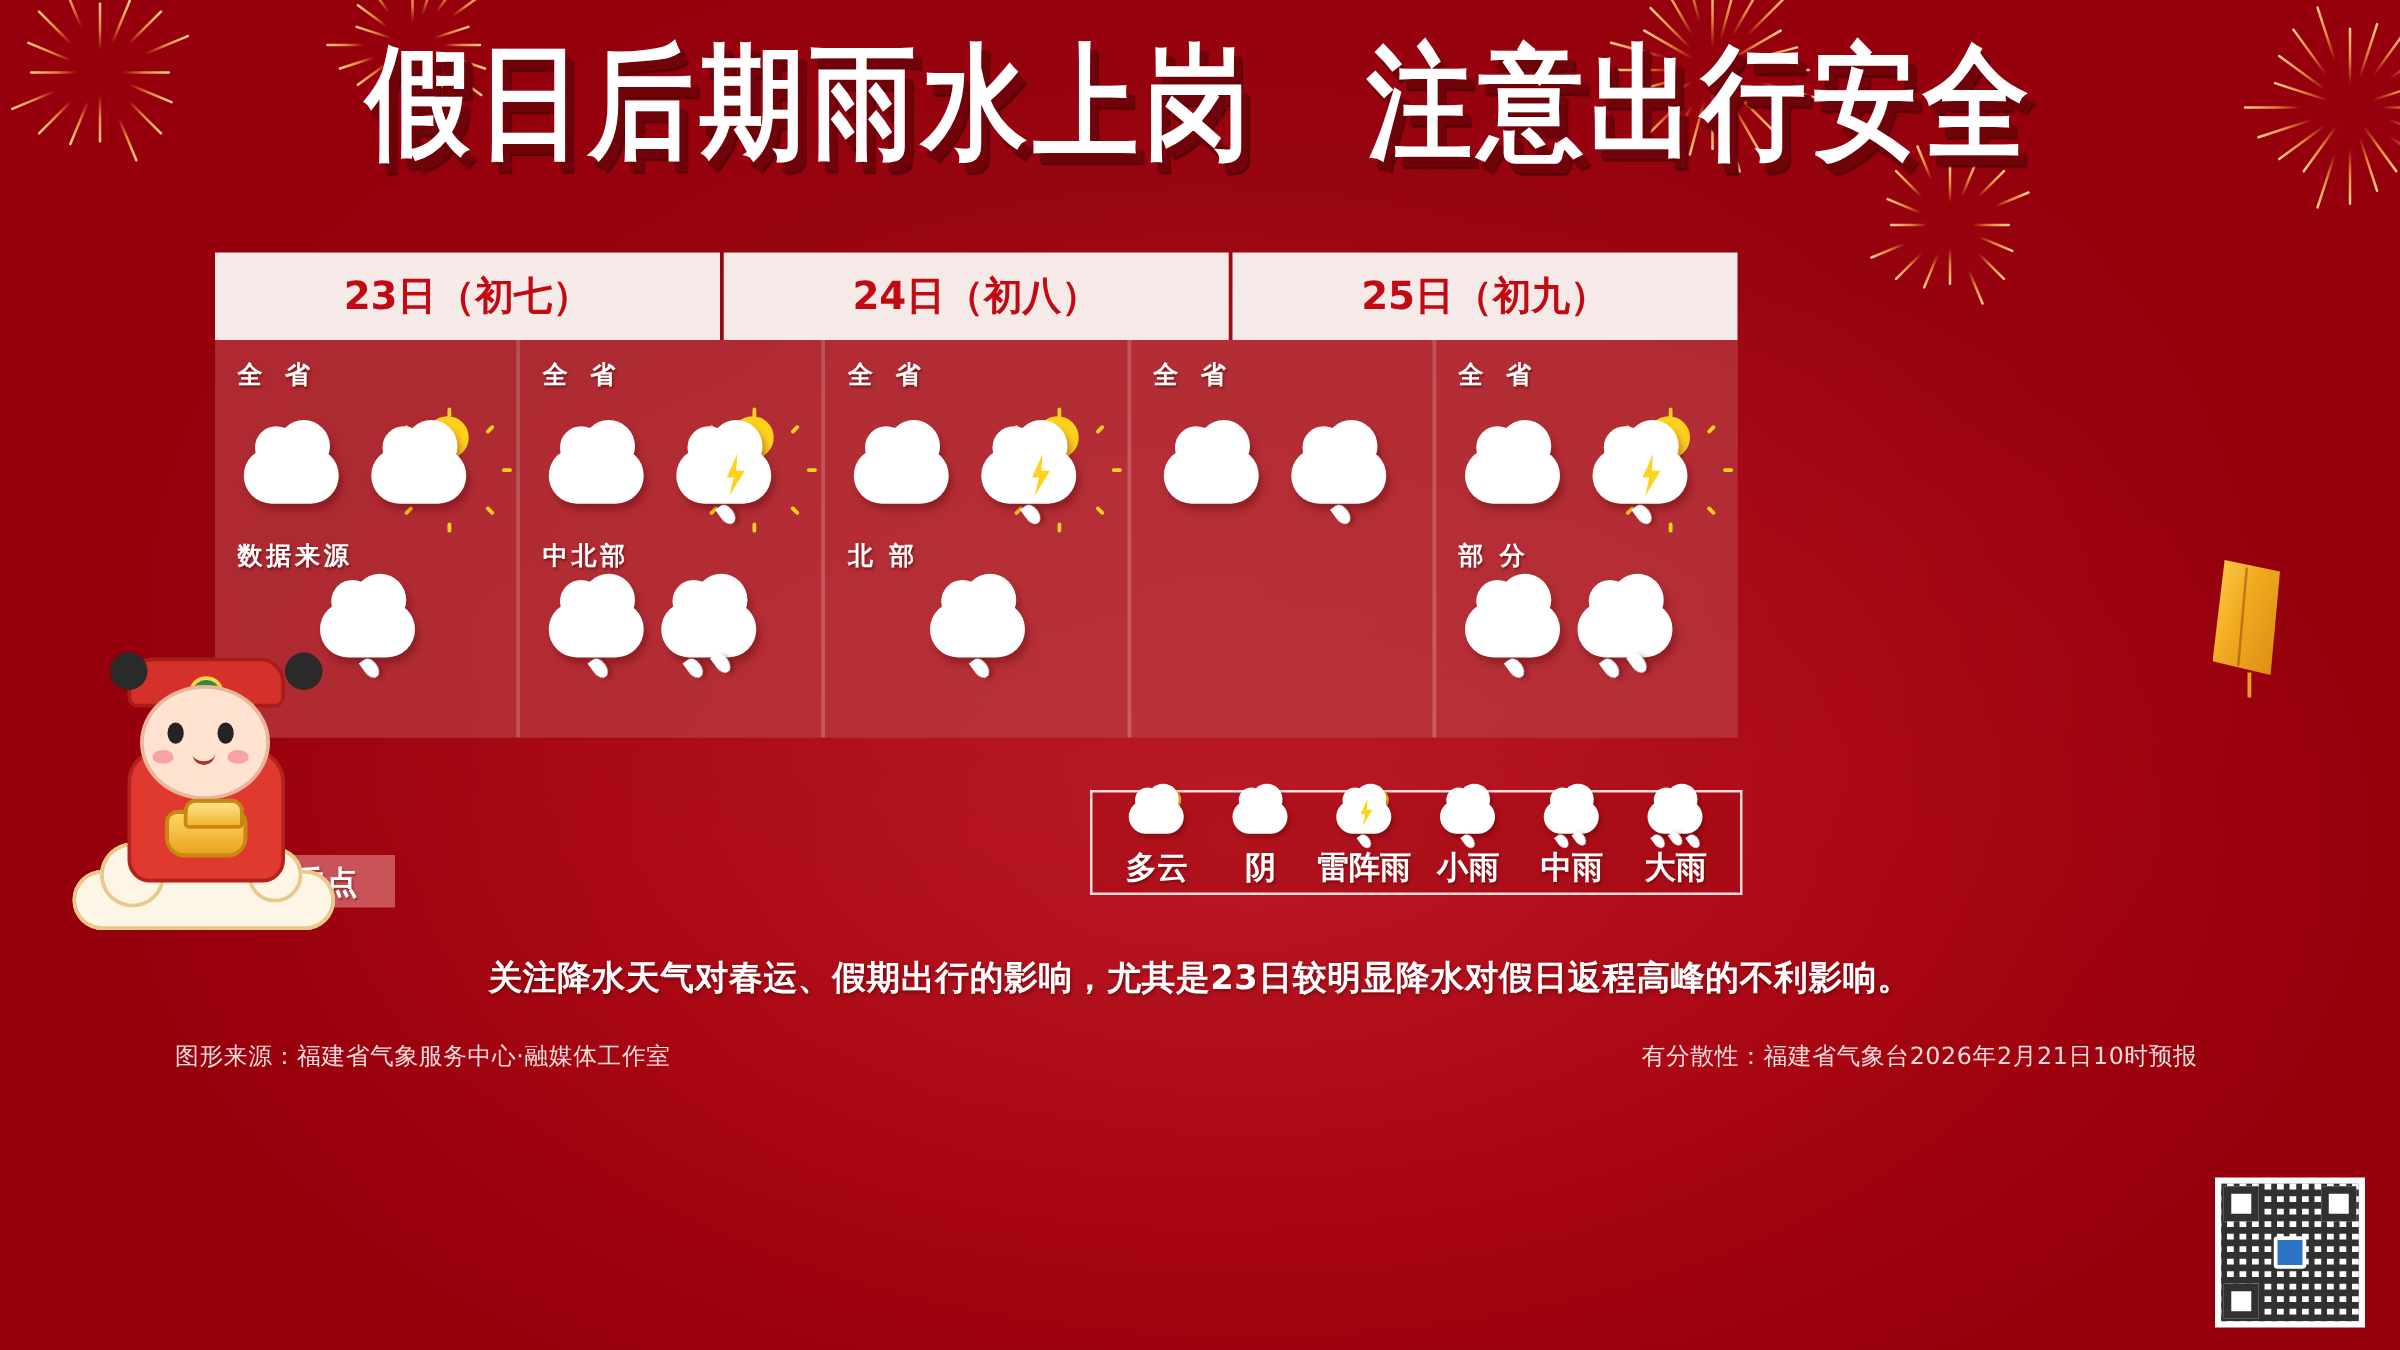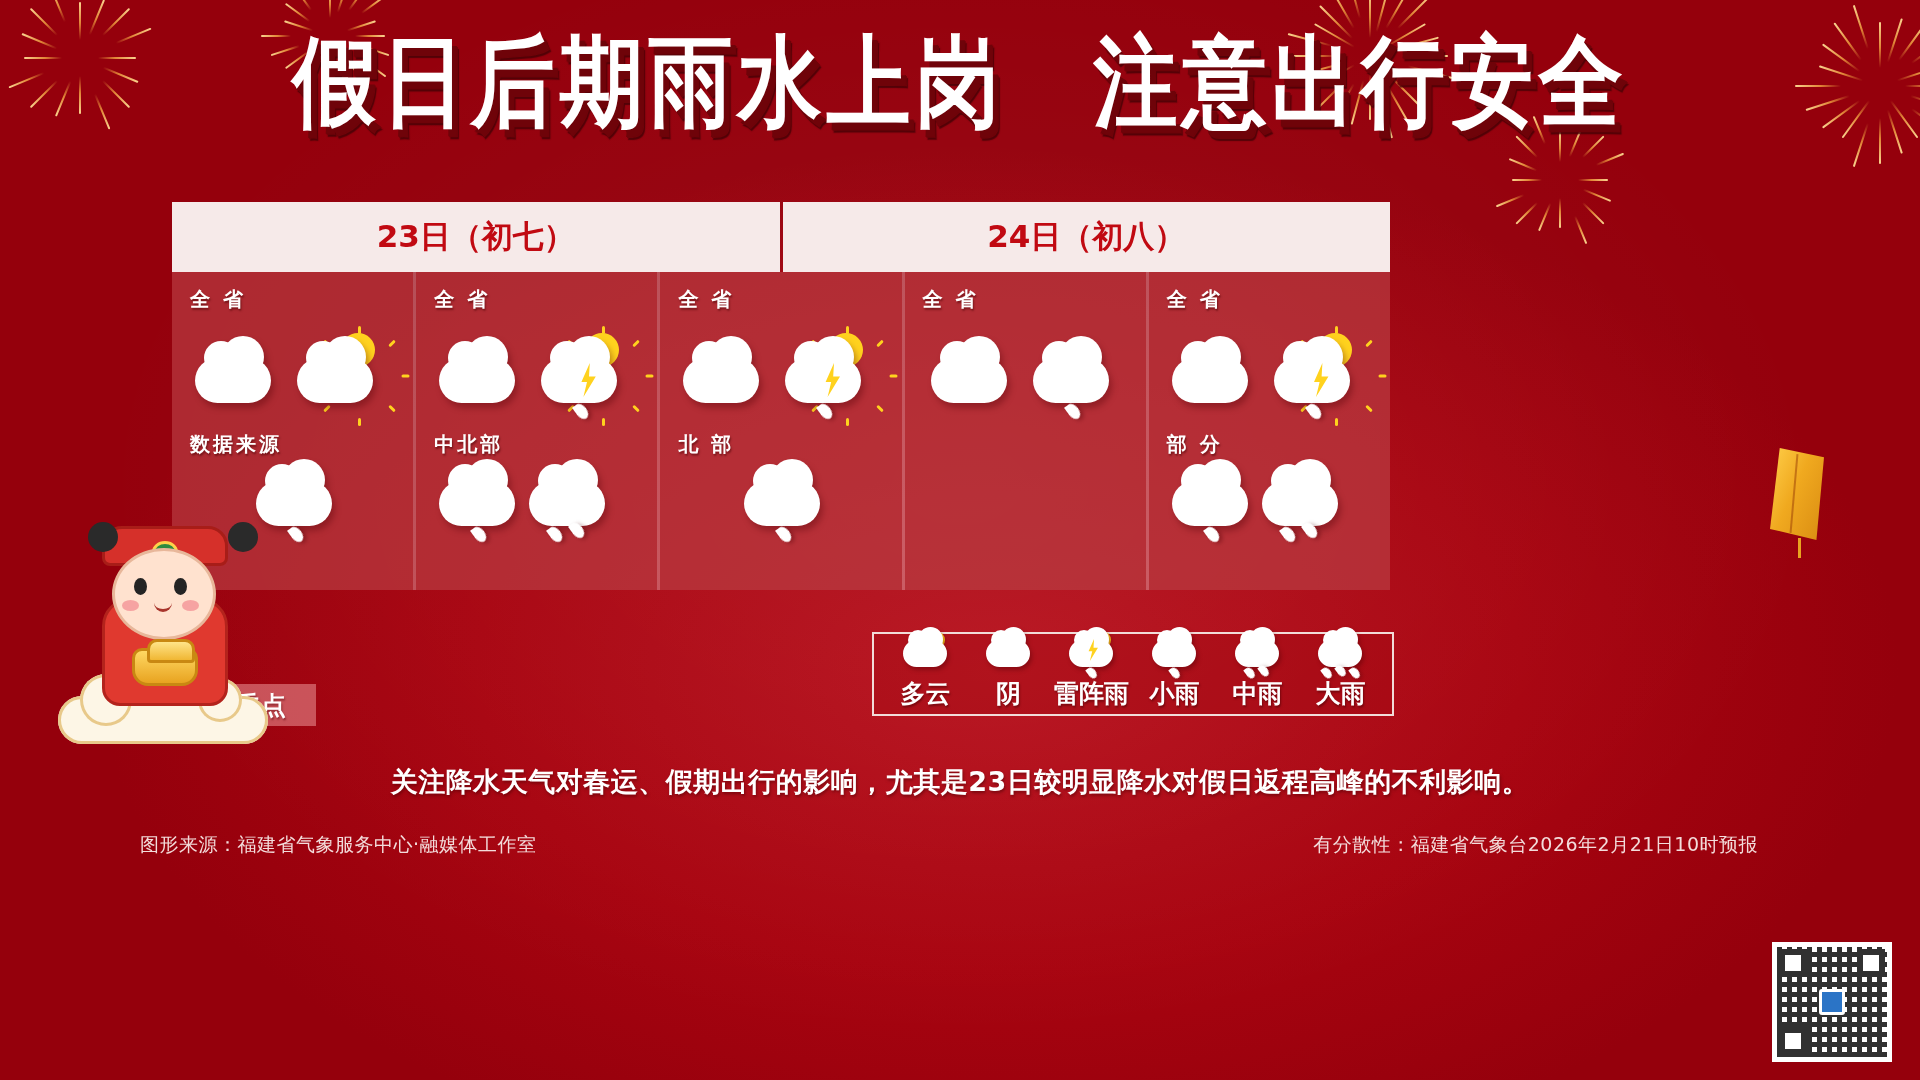--- a/index.html
+++ b/index.html
@@ -94,21 +94,21 @@
   }
   .col-top-label, .col-mid-label {
     color: #ffffff;
     font-family: "DejaVu Sans", "Liberation Sans", sans-serif;
     font-size: 20px;
     font-weight: 600;
     letter-spacing: 3px;
     text-shadow: 1px 2px 2px rgba(70,0,4,0.55);
     white-space: nowrap;
   }
-  .col-top-label { min-height: 26px; }
+  .col-top-label { min-height: 26px; font-family: Liberation Mono, monospace; }
   .row-icons {
     display: flex;
     align-items: flex-start;
     gap: 6px;
     height: 112px;
     padding-top: 14px;
   }
   .row-icons.center { justify-content: center; }
   .col-mid-label { margin-top: 6px; min-height: 26px; }
   .row-icons.lower { height: 104px; padding-top: 4px; }
@@ -501,20 +501,21 @@
   </div>
 
 <div class="title-wrap">
   <div class="title">假日后期雨水上岗　注意出行安全</div>
 </div>
 
 <div class="table">
   <div class="thead" id="thead">
       <div class="th">23日（初七）</div>
       <div class="th">24日（初八）</div>
+      <div class="th">25日（初九）</div>
     </div>
   <div class="tbody" id="tbody">
       <div class="col">
         <div class="col-top-label">全 省</div>
         <div class="row-icons">
           <div class="wx">
             <div class="cloud"></div>
           </div>
           <div class="wx">
             <div class="ray">

